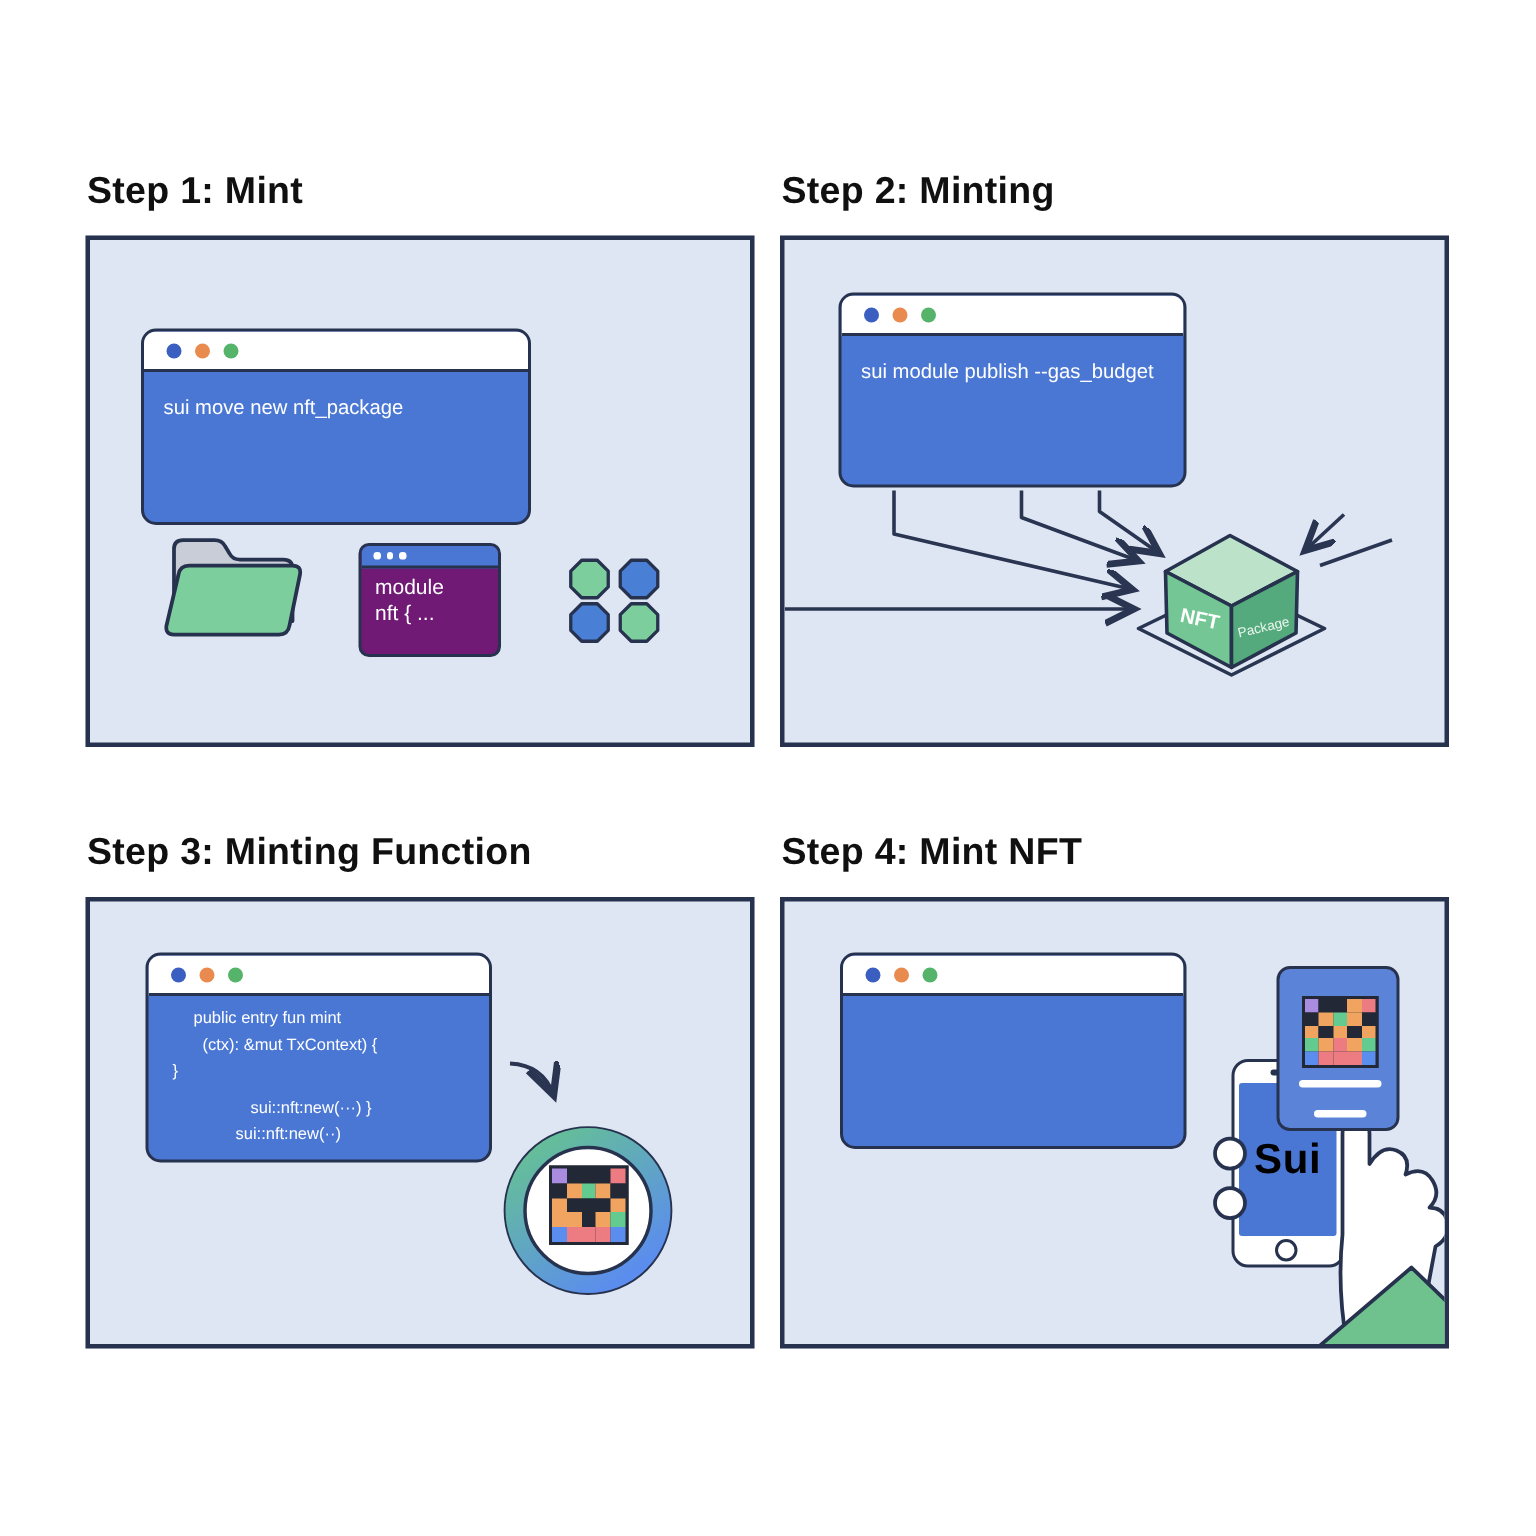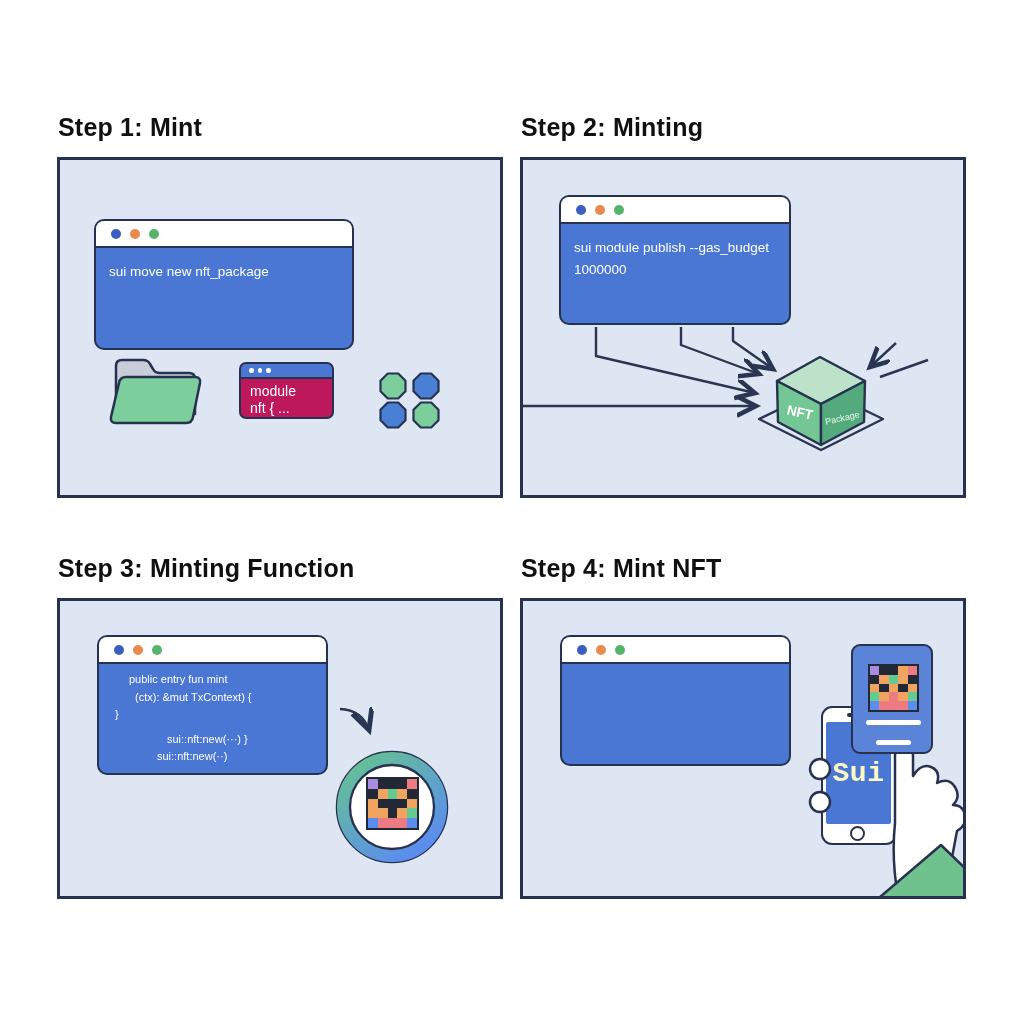--- a/index.html
+++ b/index.html
@@ -51,22 +51,22 @@
   .p3l4 { padding-left:50px; }
 
   
   #term1 { left:34px; top:34px;  width:260px; height:131px;margin-top:25px; }
   #term2 { left:36px; top:35px;  width:232px; height:130px; }
   #code-window { left:37px; top:34px; width:231px; height:140px; }
   #term4 { left:37px; top:34px; width:231px; height:131px; }
 
   
   #module-window {
-    position:absolute; left:179px; top:202px; width:95px; height:57px;
-    border:2.5px solid #27324f; border-radius:7px; background:#be185d;
+    position:absolute; left:179px; top:202px; width:95px; height:76px;
+    border:2.5px solid #27324f; border-radius:7px; background:#701a75;
     box-sizing:border-box; overflow:hidden; z-index:2;
   }
   #module-window .mini-bar {
     background:#4a77d4; height:15px; display:flex; align-items:center;
     gap:4px; padding-left:8px; border-bottom:2px solid #27324f; box-sizing:border-box;
   }
   .mini-dot { width:4.5px; height:4.5px; border-radius:50%; background:#ffffff; }
   #module-window .mini-body {
     color:#ffffff; font-size:14px; line-height:17px; padding:4px 0 0 9px;
     white-space:nowrap;
@@ -87,21 +87,21 @@
   #phone {
     position:absolute; left:298px; top:105px; width:76px; height:139px;
     background:#ffffff; border:2.5px solid #27324f; border-radius:11px;
     box-sizing:border-box; z-index:2;
   }
   #phone-screen {
     position:absolute; left:3px; top:14px; width:65px; height:102px;
     background:#4a77d4; border-radius:2px; display:flex;
     align-items:center; justify-content:center;
   }
-  #phone-brand { color:#fef9c3; font-size:28px; font-weight:bold; letter-spacing:0.5px;font-family:Liberation Mono, monospace; }
+  #phone-brand { color:#000000; font-size:28px; font-weight:bold; letter-spacing:0.5px; }
   #phone-speaker {
     position:absolute; left:24px; top:5px; width:15px; height:3.5px;
     background:#27324f; border-radius:2px;
   }
   #home-button {
     position:absolute; left:27px; top:118px; width:15px; height:15px;
     border:2.5px solid #27324f; border-radius:50%; background:#ffffff;
     box-sizing:border-box;
   }
   #nft-card {
@@ -163,21 +163,20 @@
 
 <div class="panel" id="panel2">
   <div class="window" id="term2">
     <div class="bar">
       <span class="dot blue"></span>
       <span class="dot orange"></span>
       <span class="dot green"></span>
     </div>
     <div class="term-body">
       <div>sui module publish --gas_budget</div>
-      <div>1000000</div>
     </div>
   </div>
 
   <svg class="panel-svg" width="446" height="341" viewBox="0 0 446 341">
     <defs>
       <marker id="ah" markerWidth="12" markerHeight="12" refX="8" refY="4" orient="auto">
         <path d="M0,0 L8,4 L0,8" fill="none" stroke="#2a3552" stroke-width="1.9"></path>
       </marker>
     </defs>
     <g fill="none" stroke="#2a3552" stroke-width="2.4" stroke-linejoin="round">

